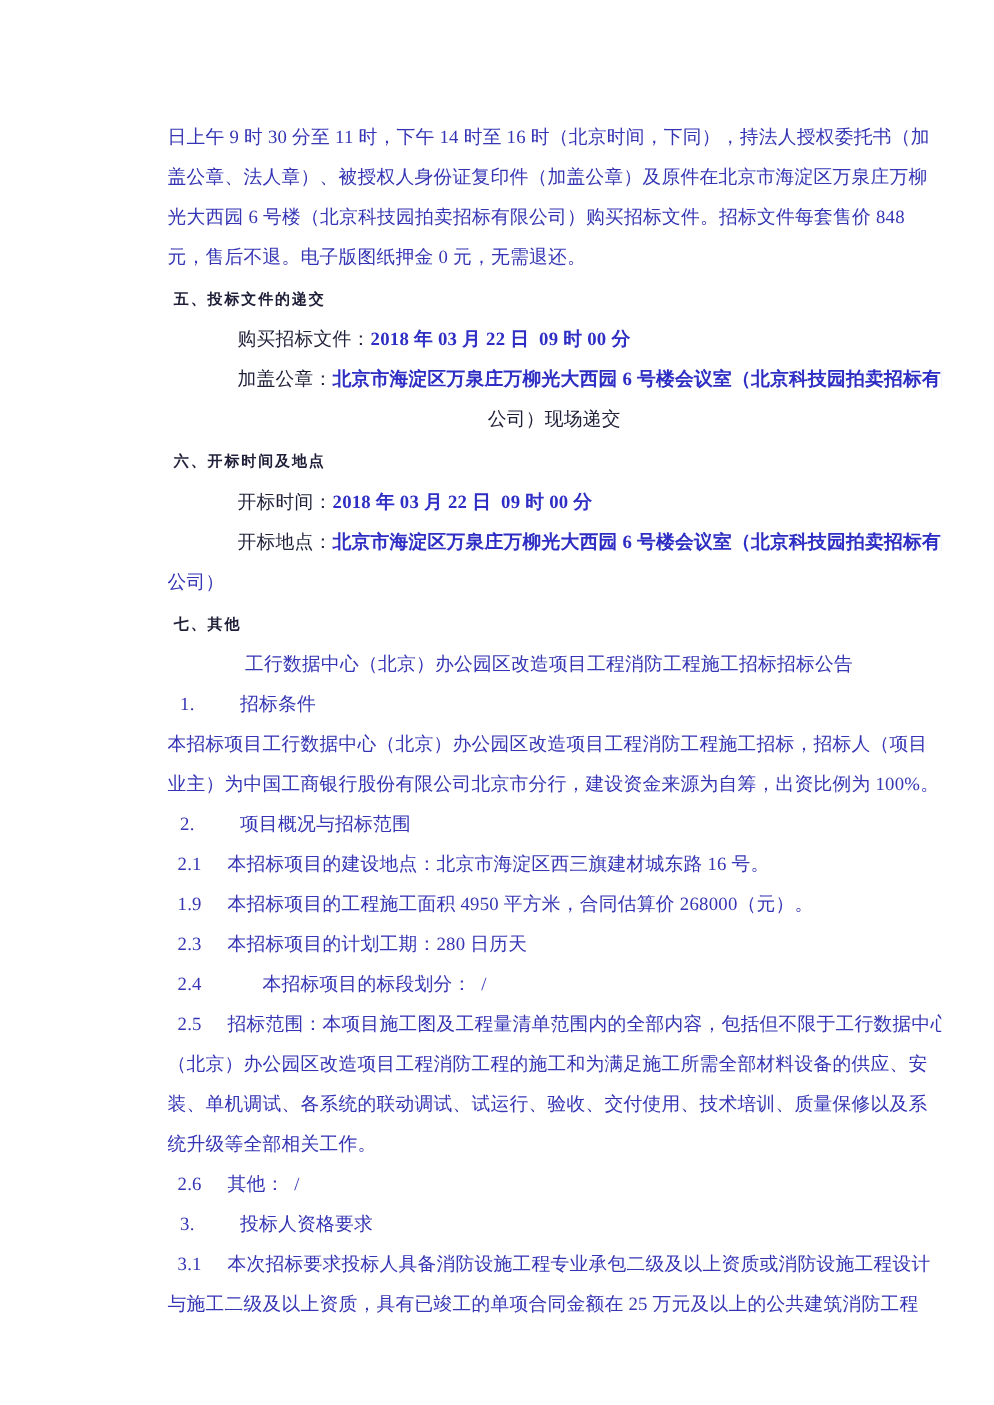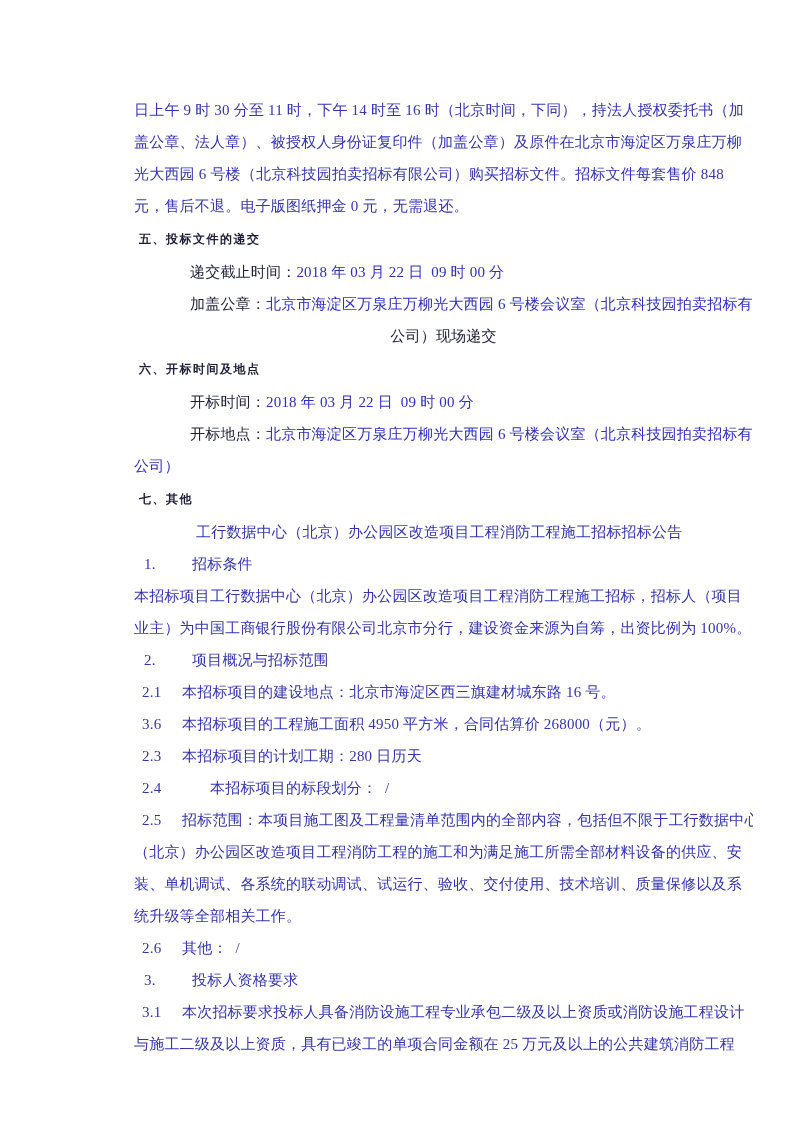--- a/index.html
+++ b/index.html
@@ -24,41 +24,41 @@
     letter-spacing:0.2px;
   }
   .h{
     font-size:12px;font-weight:bold;color:var(--dark);
     line-height:34px;height:34px;white-space:pre;
     padding-left:5px;letter-spacing:1.5px;
   }
   .indent{padding-left:56px;}
   .indent2{padding-left:62px;}
   .lbl{color:var(--dark);}
-  .val{color:var(--vblue);}
+  .val{color:var(--vblue);font-weight:bold;}
   .darktxt{color:var(--dark);text-align:center;}
   .row{display:flex;}
   .num{flex:none;width:48px;padding-left:8px;box-sizing:border-box;font-family:Liberation Serif, serif;}
   .numh{flex:none;width:58px;padding-left:10px;box-sizing:border-box;}
   .numw{flex:none;width:76px;padding-left:8px;box-sizing:border-box;}
   .grow{flex:1;min-width:0;}
 </style>
 </head>
 <body>
 
 <div class="page">
 
   <div class="line">日上午 9 时 30 分至 11 时，下午 14 时至 16 时（北京时间，下同），持法人授权委托书（加</div>
   <div class="line">盖公章、法人章）、被授权人身份证复印件（加盖公章）及原件在北京市海淀区万泉庄万柳</div>
   <div class="line">光大西园 6 号楼（北京科技园拍卖招标有限公司）购买招标文件。招标文件每套售价 848</div>
   <div class="line">元，售后不退。电子版图纸押金 0 元，无需退还。</div>
 
   <div class="h">五、投标文件的递交</div>
 
-  <div class="line indent"><span class="lbl">递交截止时间：</span><span class="val">2018 年 03 月 22 日  09 时 00 分</span></div>
+  <div class="line indent"><span class="lbl">购买招标文件：</span><span class="val">2018 年 03 月 22 日  09 时 00 分</span></div>
   <div class="line indent"><span class="lbl">加盖公章：</span><span class="val">北京市海淀区万泉庄万柳光大西园 6 号楼会议室（北京科技园拍卖招标有限</span></div>
   <div class="line darktxt">公司）现场递交</div>
 
   <div class="h">六、开标时间及地点</div>
 
   <div class="line indent"><span class="lbl">开标时间：</span><span class="val">2018 年 03 月 22 日  09 时 00 分</span></div>
   <div class="line indent"><span class="lbl">开标地点：</span><span class="val">北京市海淀区万泉庄万柳光大西园 6 号楼会议室（北京科技园拍卖招标有限</span></div>
   <div class="line">公司）</div>
 
   <div class="h">七、其他</div>
@@ -66,21 +66,21 @@
   <div class="line indent2">工行数据中心（北京）办公园区改造项目工程消防工程施工招标招标公告</div>
 
   <div class="line row"><span class="numh">1.</span><span class="grow">招标条件</span></div>
 
   <div class="line">本招标项目工行数据中心（北京）办公园区改造项目工程消防工程施工招标，招标人（项目</div>
   <div class="line">业主）为中国工商银行股份有限公司北京市分行，建设资金来源为自筹，出资比例为 100%。</div>
 
   <div class="line row"><span class="numh">2.</span><span class="grow">项目概况与招标范围</span></div>
 
   <div class="line row"><span class="num">2.1</span><span class="grow">本招标项目的建设地点：北京市海淀区西三旗建材城东路 16 号。</span></div>
-  <div class="line row"><span class="num">3.6</span><span class="grow">本招标项目的工程施工面积 4950 平方米，合同估算价 268000（元）。</span></div>
+  <div class="line row"><span class="num">1.9</span><span class="grow">本招标项目的工程施工面积 4950 平方米，合同估算价 268000（元）。</span></div>
   <div class="line row"><span class="num">2.3</span><span class="grow">本招标项目的计划工期：280 日历天</span></div>
   <div class="line row"><span class="numw">2.4</span><span class="grow">本招标项目的标段划分：  /</span></div>
 
   <div class="line row"><span class="num">2.5</span><span class="grow">招标范围：本项目施工图及工程量清单范围内的全部内容，包括但不限于工行数据中心</span></div>
   <div class="line">（北京）办公园区改造项目工程消防工程的施工和为满足施工所需全部材料设备的供应、安</div>
   <div class="line">装、单机调试、各系统的联动调试、试运行、验收、交付使用、技术培训、质量保修以及系</div>
   <div class="line">统升级等全部相关工作。</div>
 
   <div class="line row"><span class="num">2.6</span><span class="grow">其他：  /</span></div>
 

